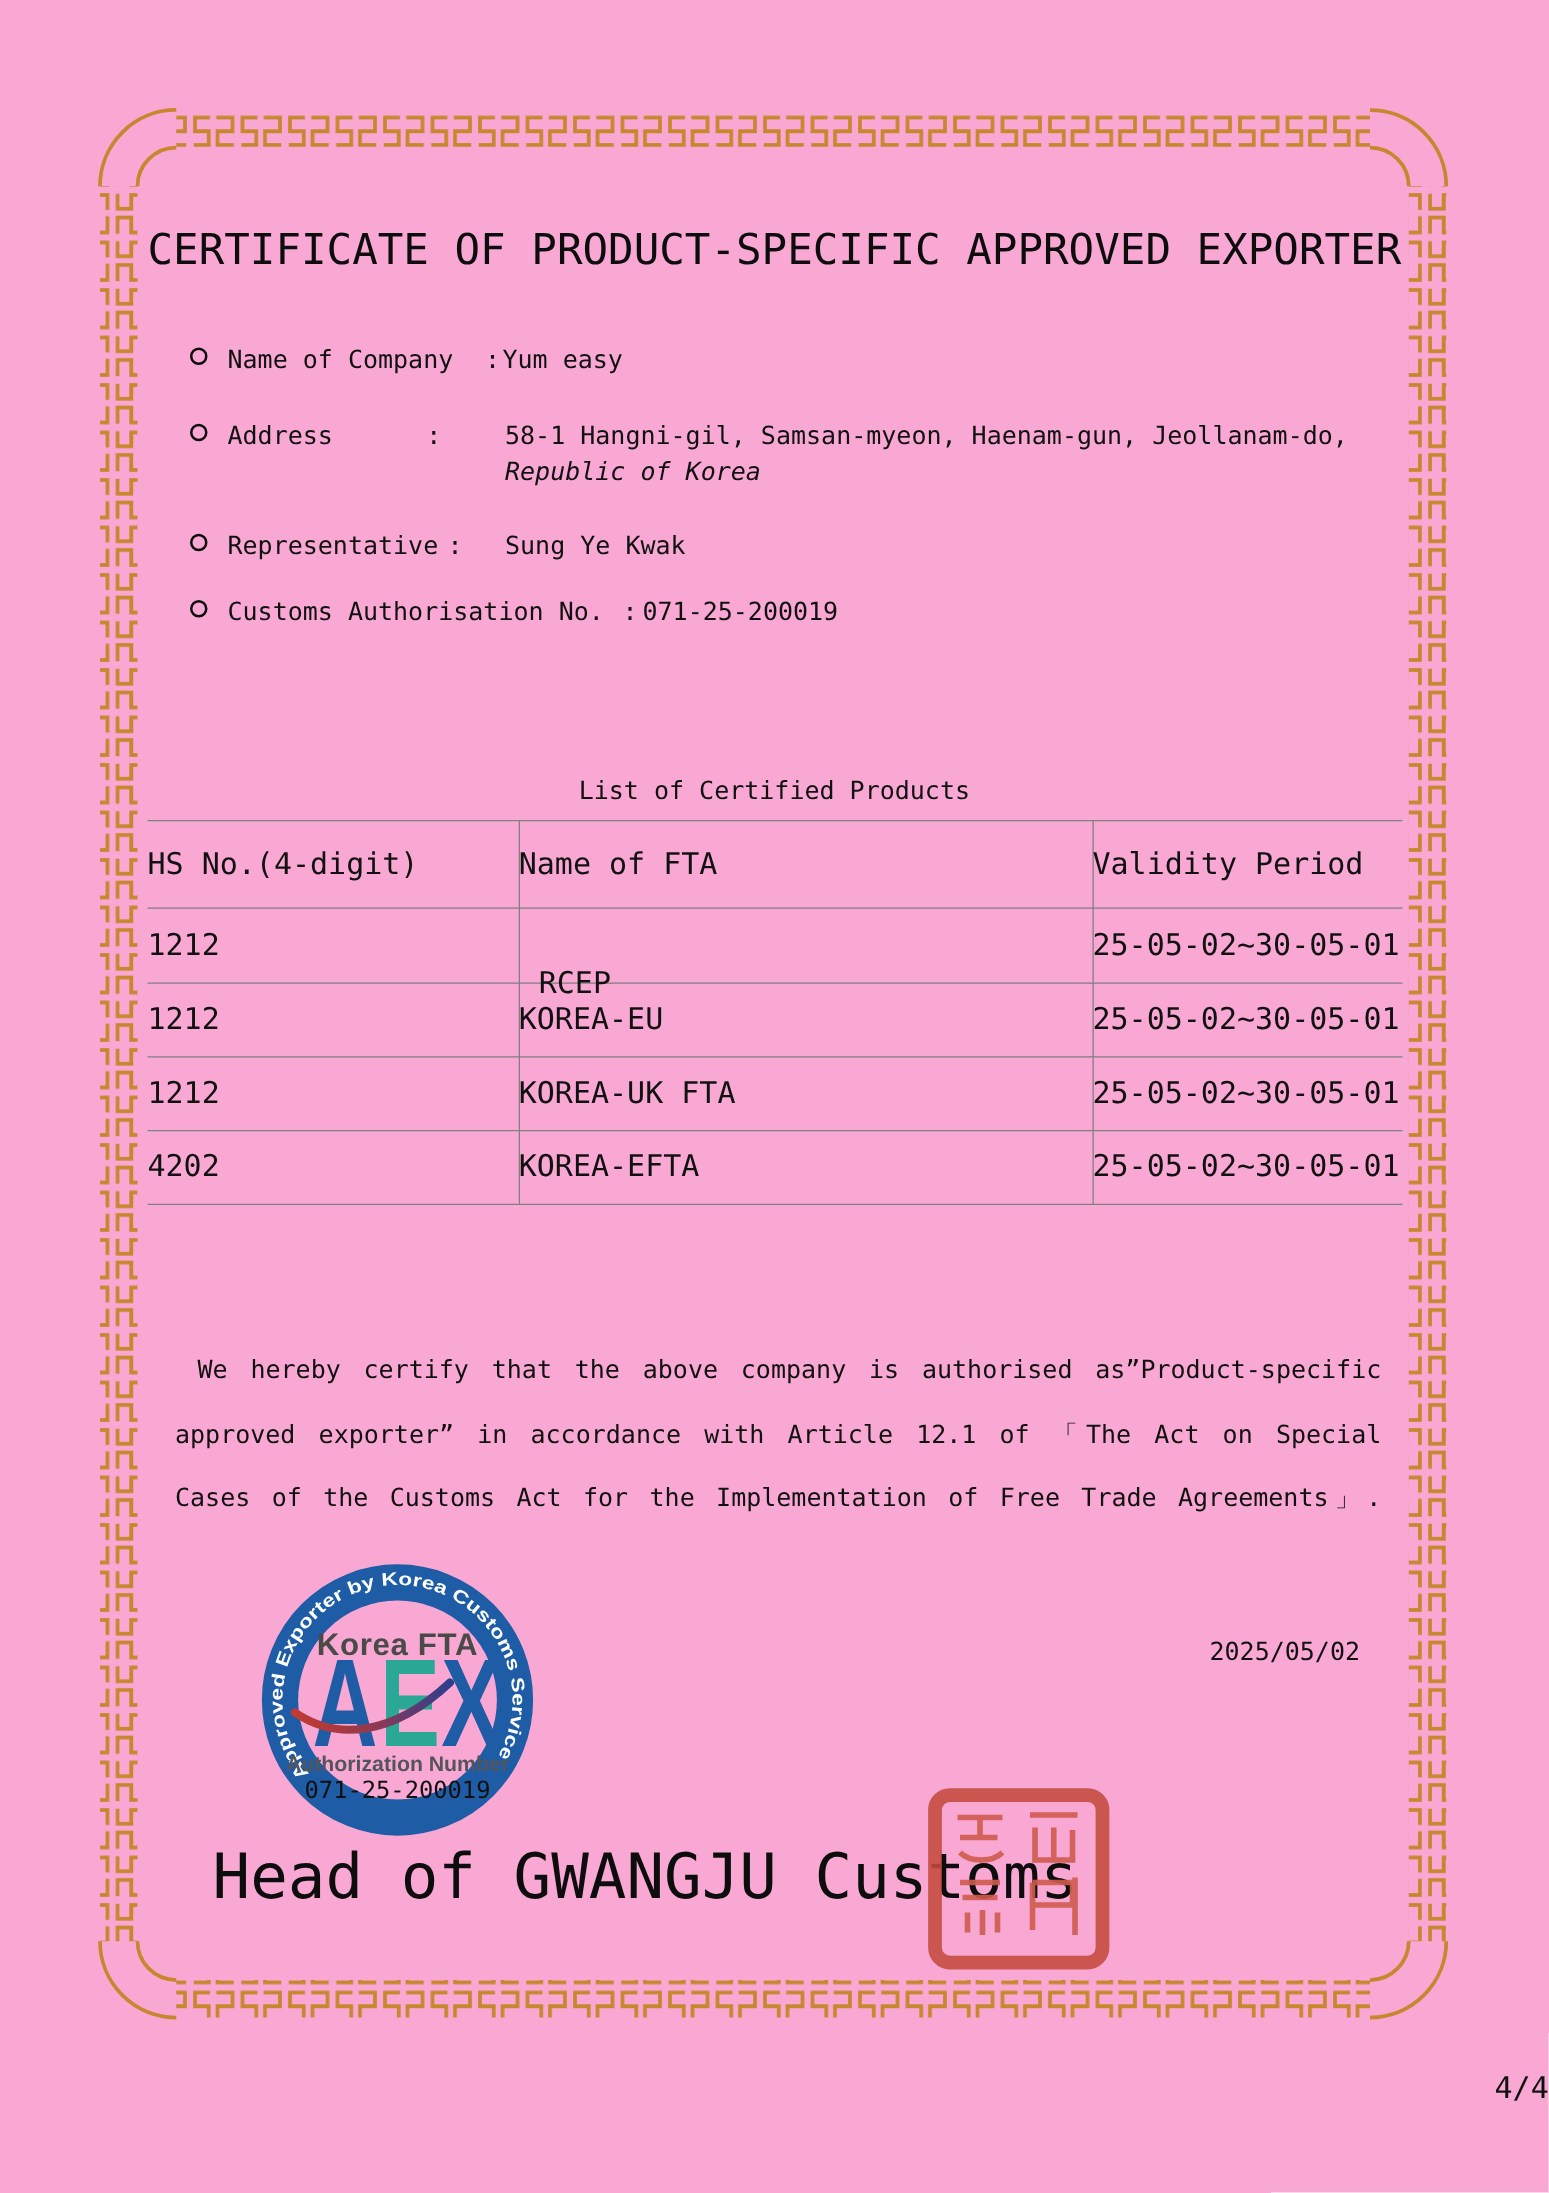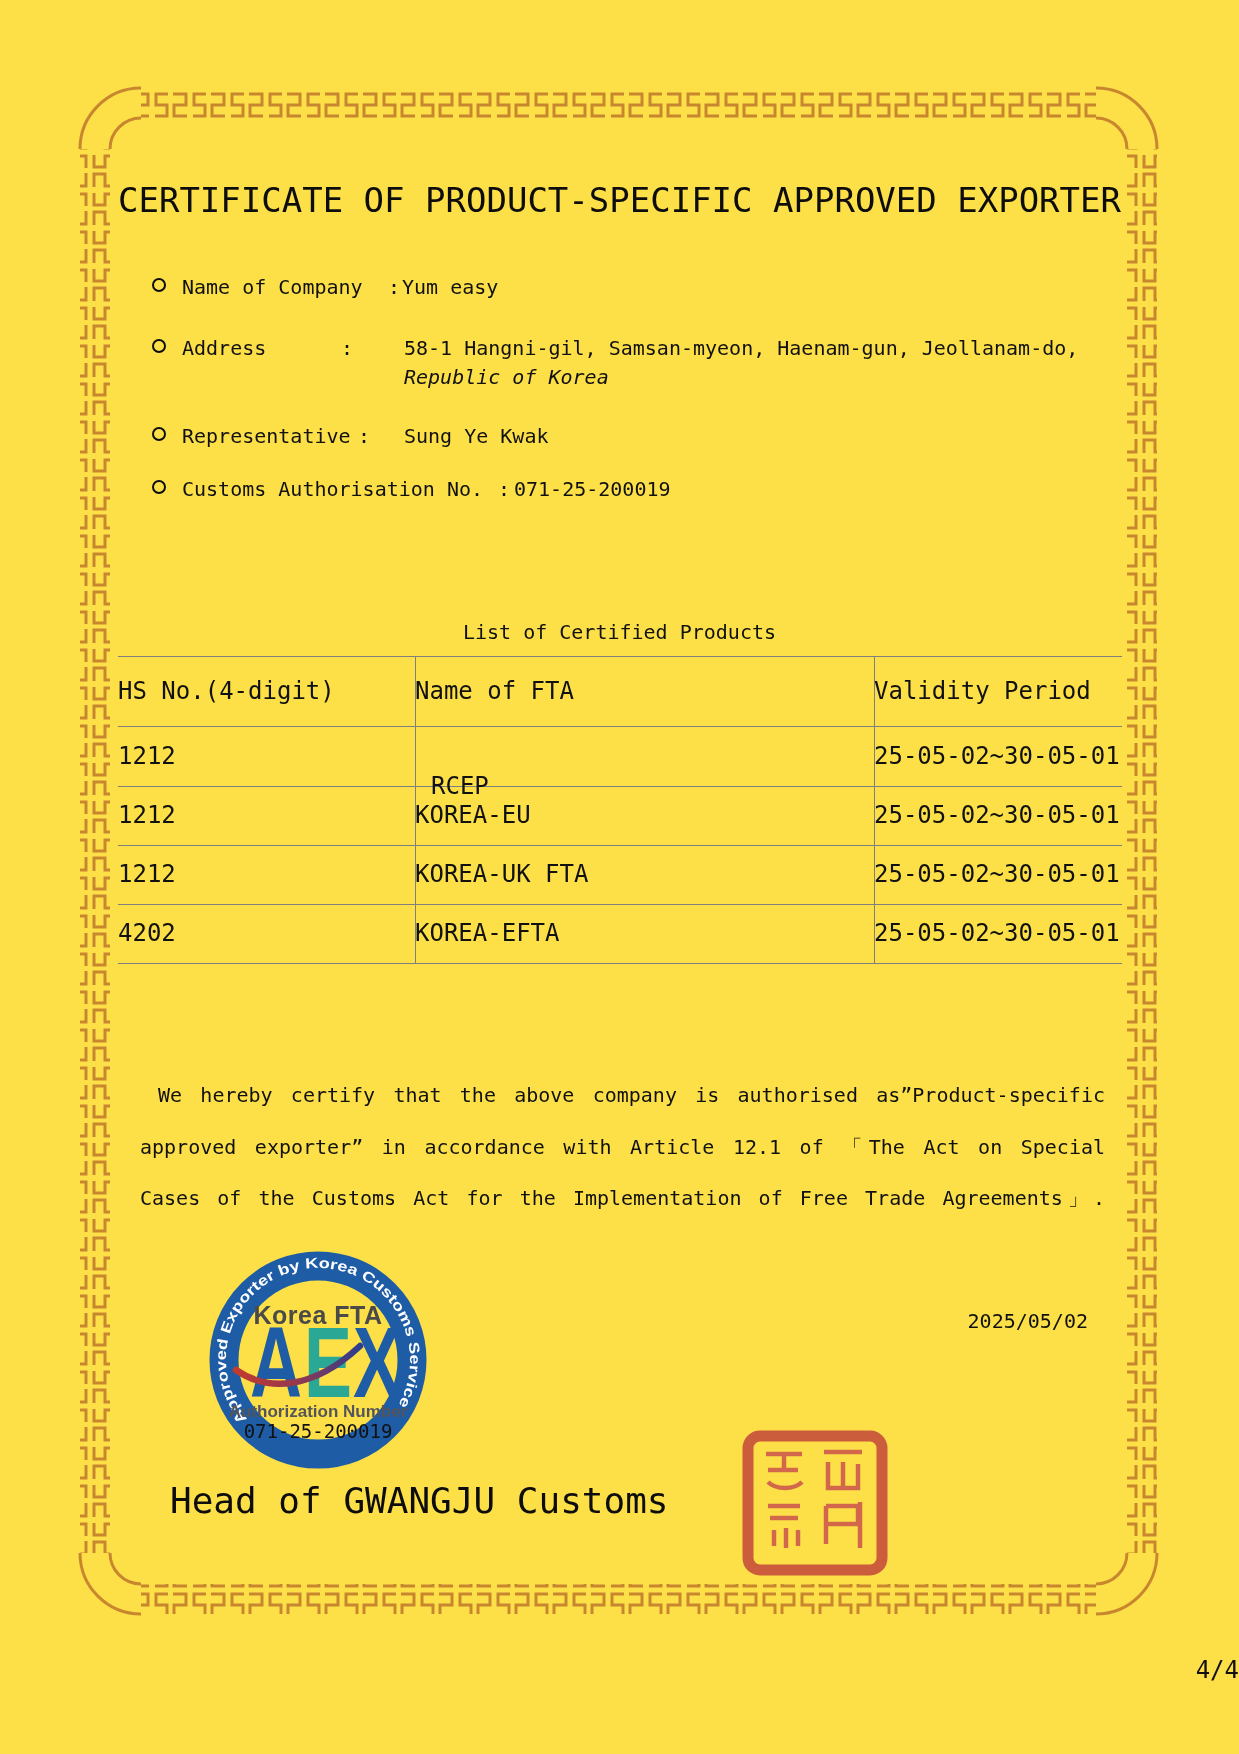--- a/index.html
+++ b/index.html
@@ -1,19 +1,19 @@
 <!DOCTYPE html>
 <html><head>
 <meta charset="utf-8">
 <style>
   html,body{margin:0;padding:0;background:#ffffff;}
   .page{
     position:relative;
     width:1239px;height:1754px;
-    background:#fde047;
+    background:#f9a8d4;
     font-family:"DejaVu Sans Mono", monospace;
     color:#111;
     overflow:hidden;
   }
   .abs{position:absolute;}
   .doc-title{
     top:180px;left:0;width:100%;
     text-align:center;
     font-size:34px;
     letter-spacing:0px;
@@ -47,21 +47,21 @@
     text-align:justify;text-align-last:justify;
     white-space:nowrap;
   }
   .cert-line.first{padding-left:18px;width:947px;}
   .issue-date{
     top:1307px;right:151px;height:28px;line-height:28px;
     font-size:20px;
   }
   .issuer{
     top:1479px;left:170px;height:44px;line-height:44px;
-    font-size:36px;white-space:nowrap;color:#0d0d0d;
+    font-size:50px;white-space:nowrap;color:#0d0d0d;
   }
   .page-number{
     top:1656px;left:0;width:100%;text-align:right;
     font-size:24px;line-height:28px;
   }
   svg text{font-family:"Liberation Sans", sans-serif;}
 </style>
 </head>
 <body>
 

